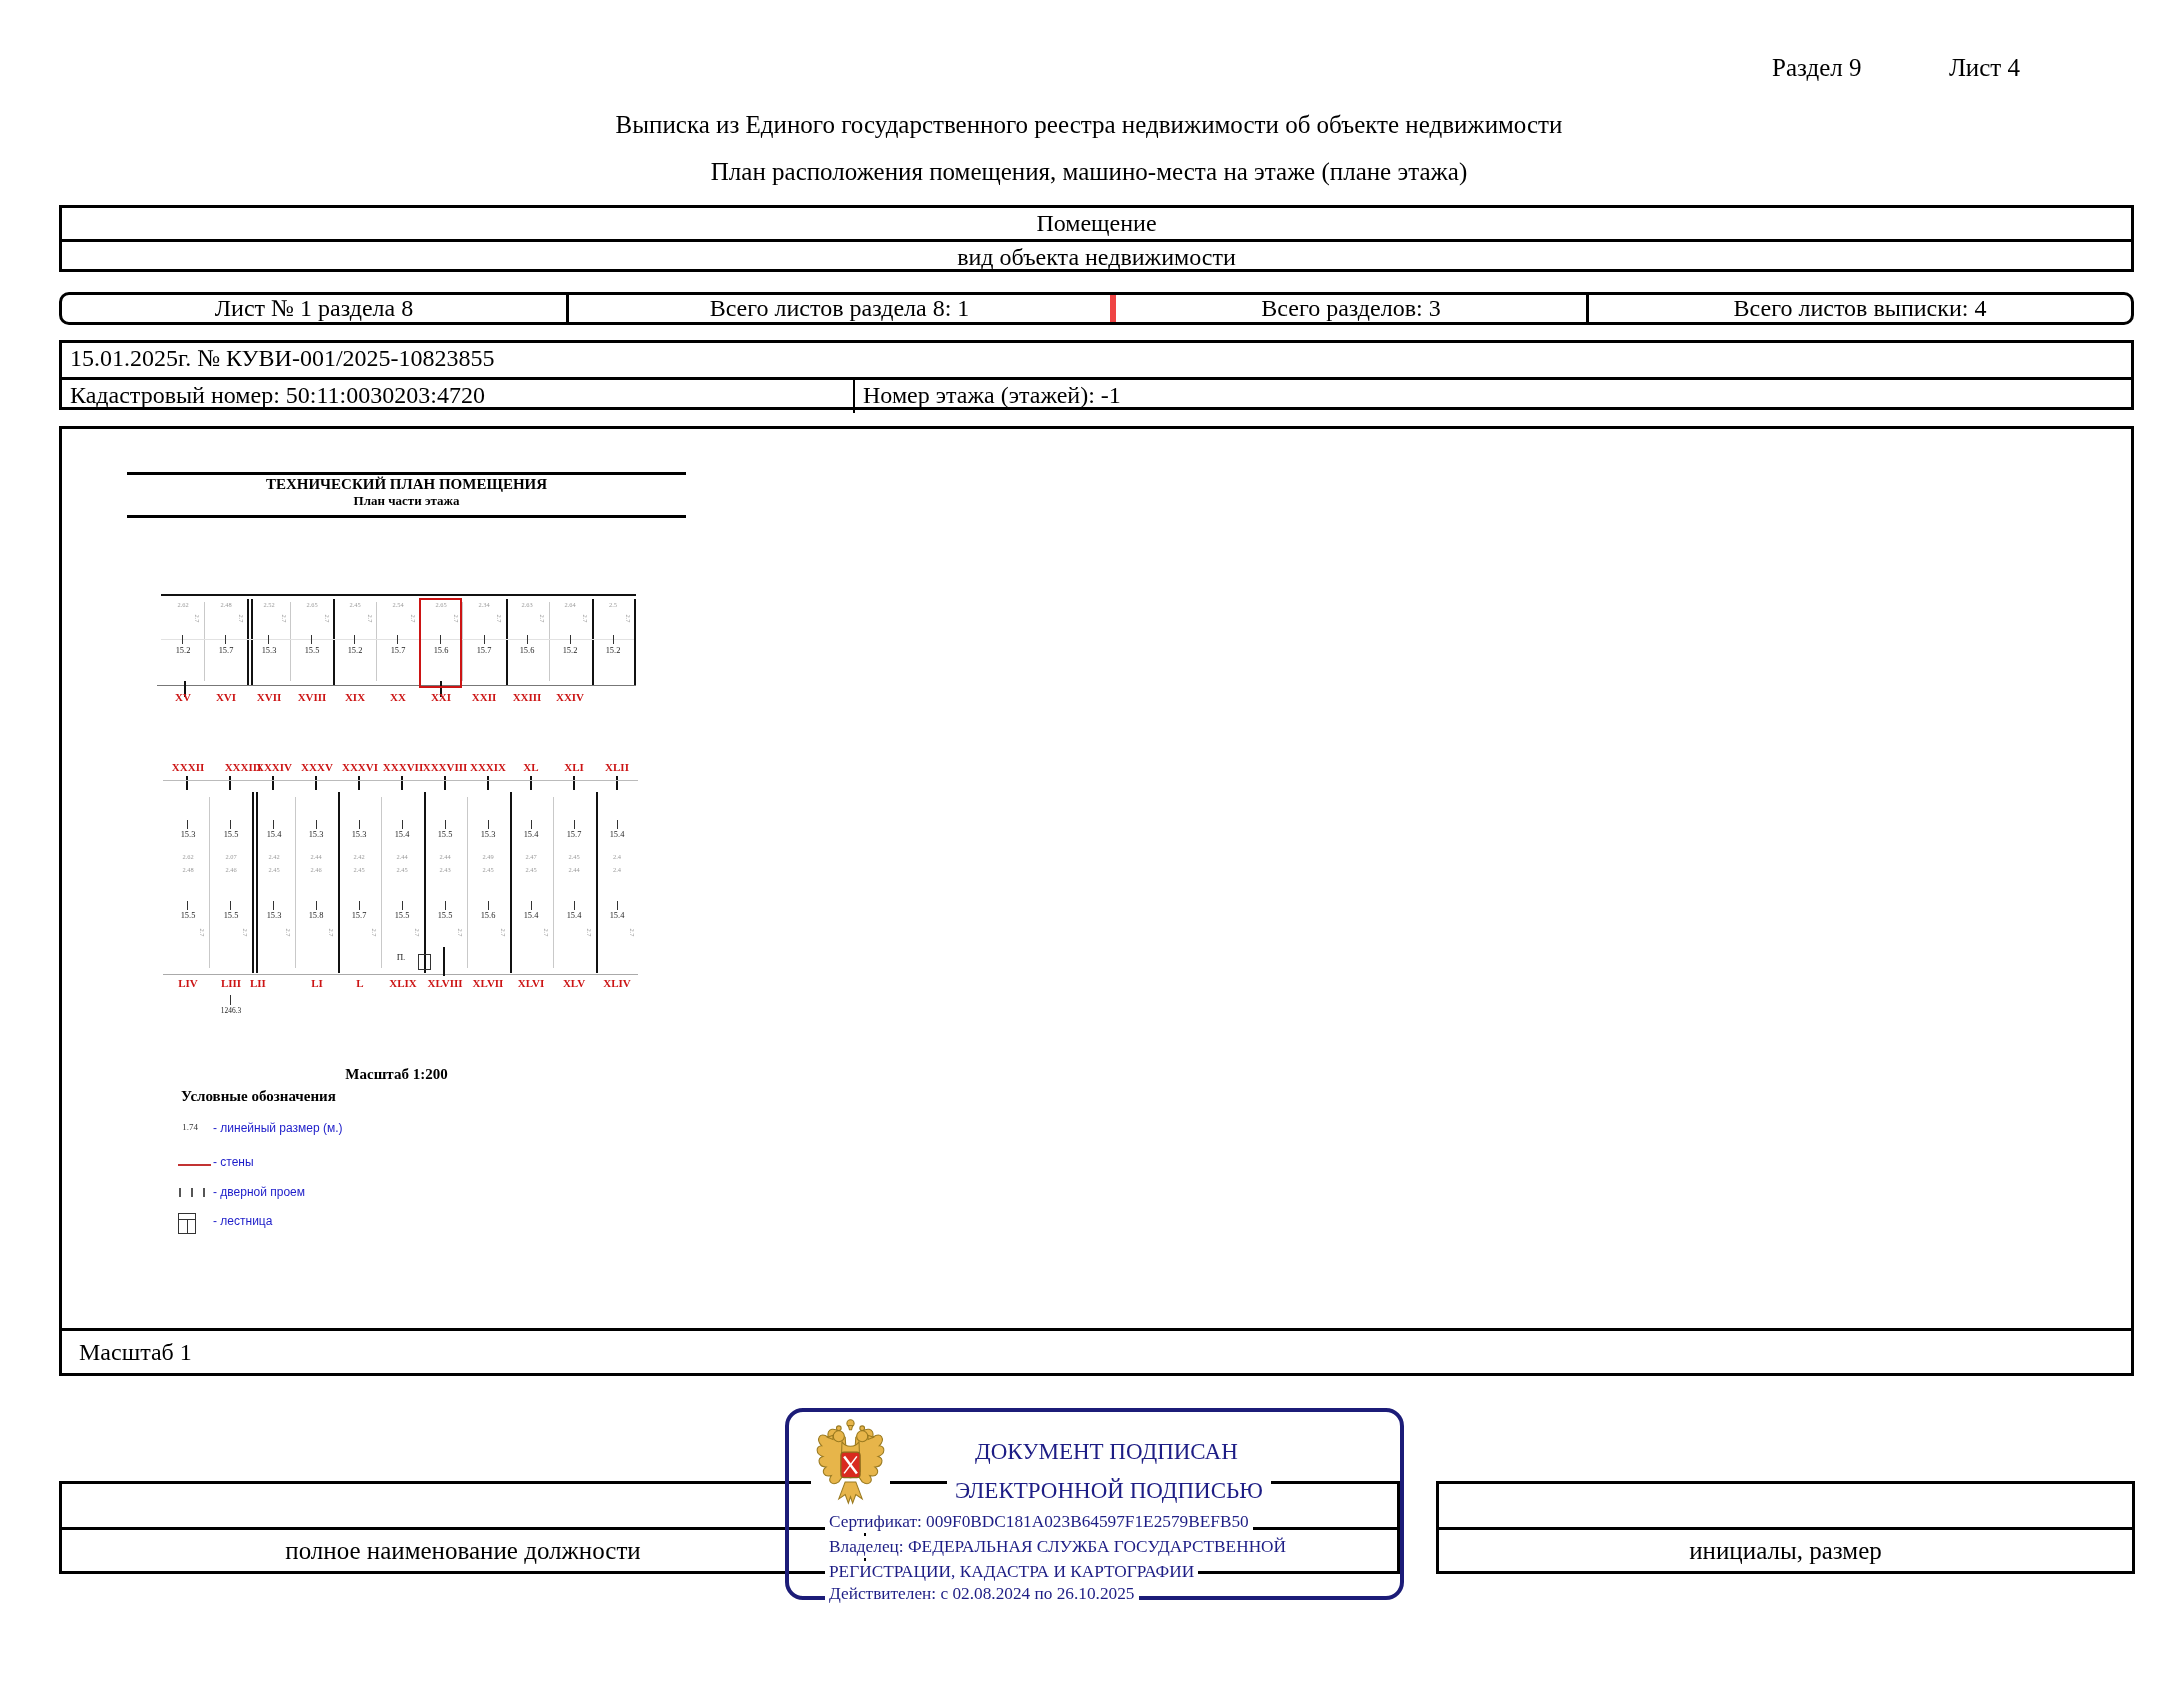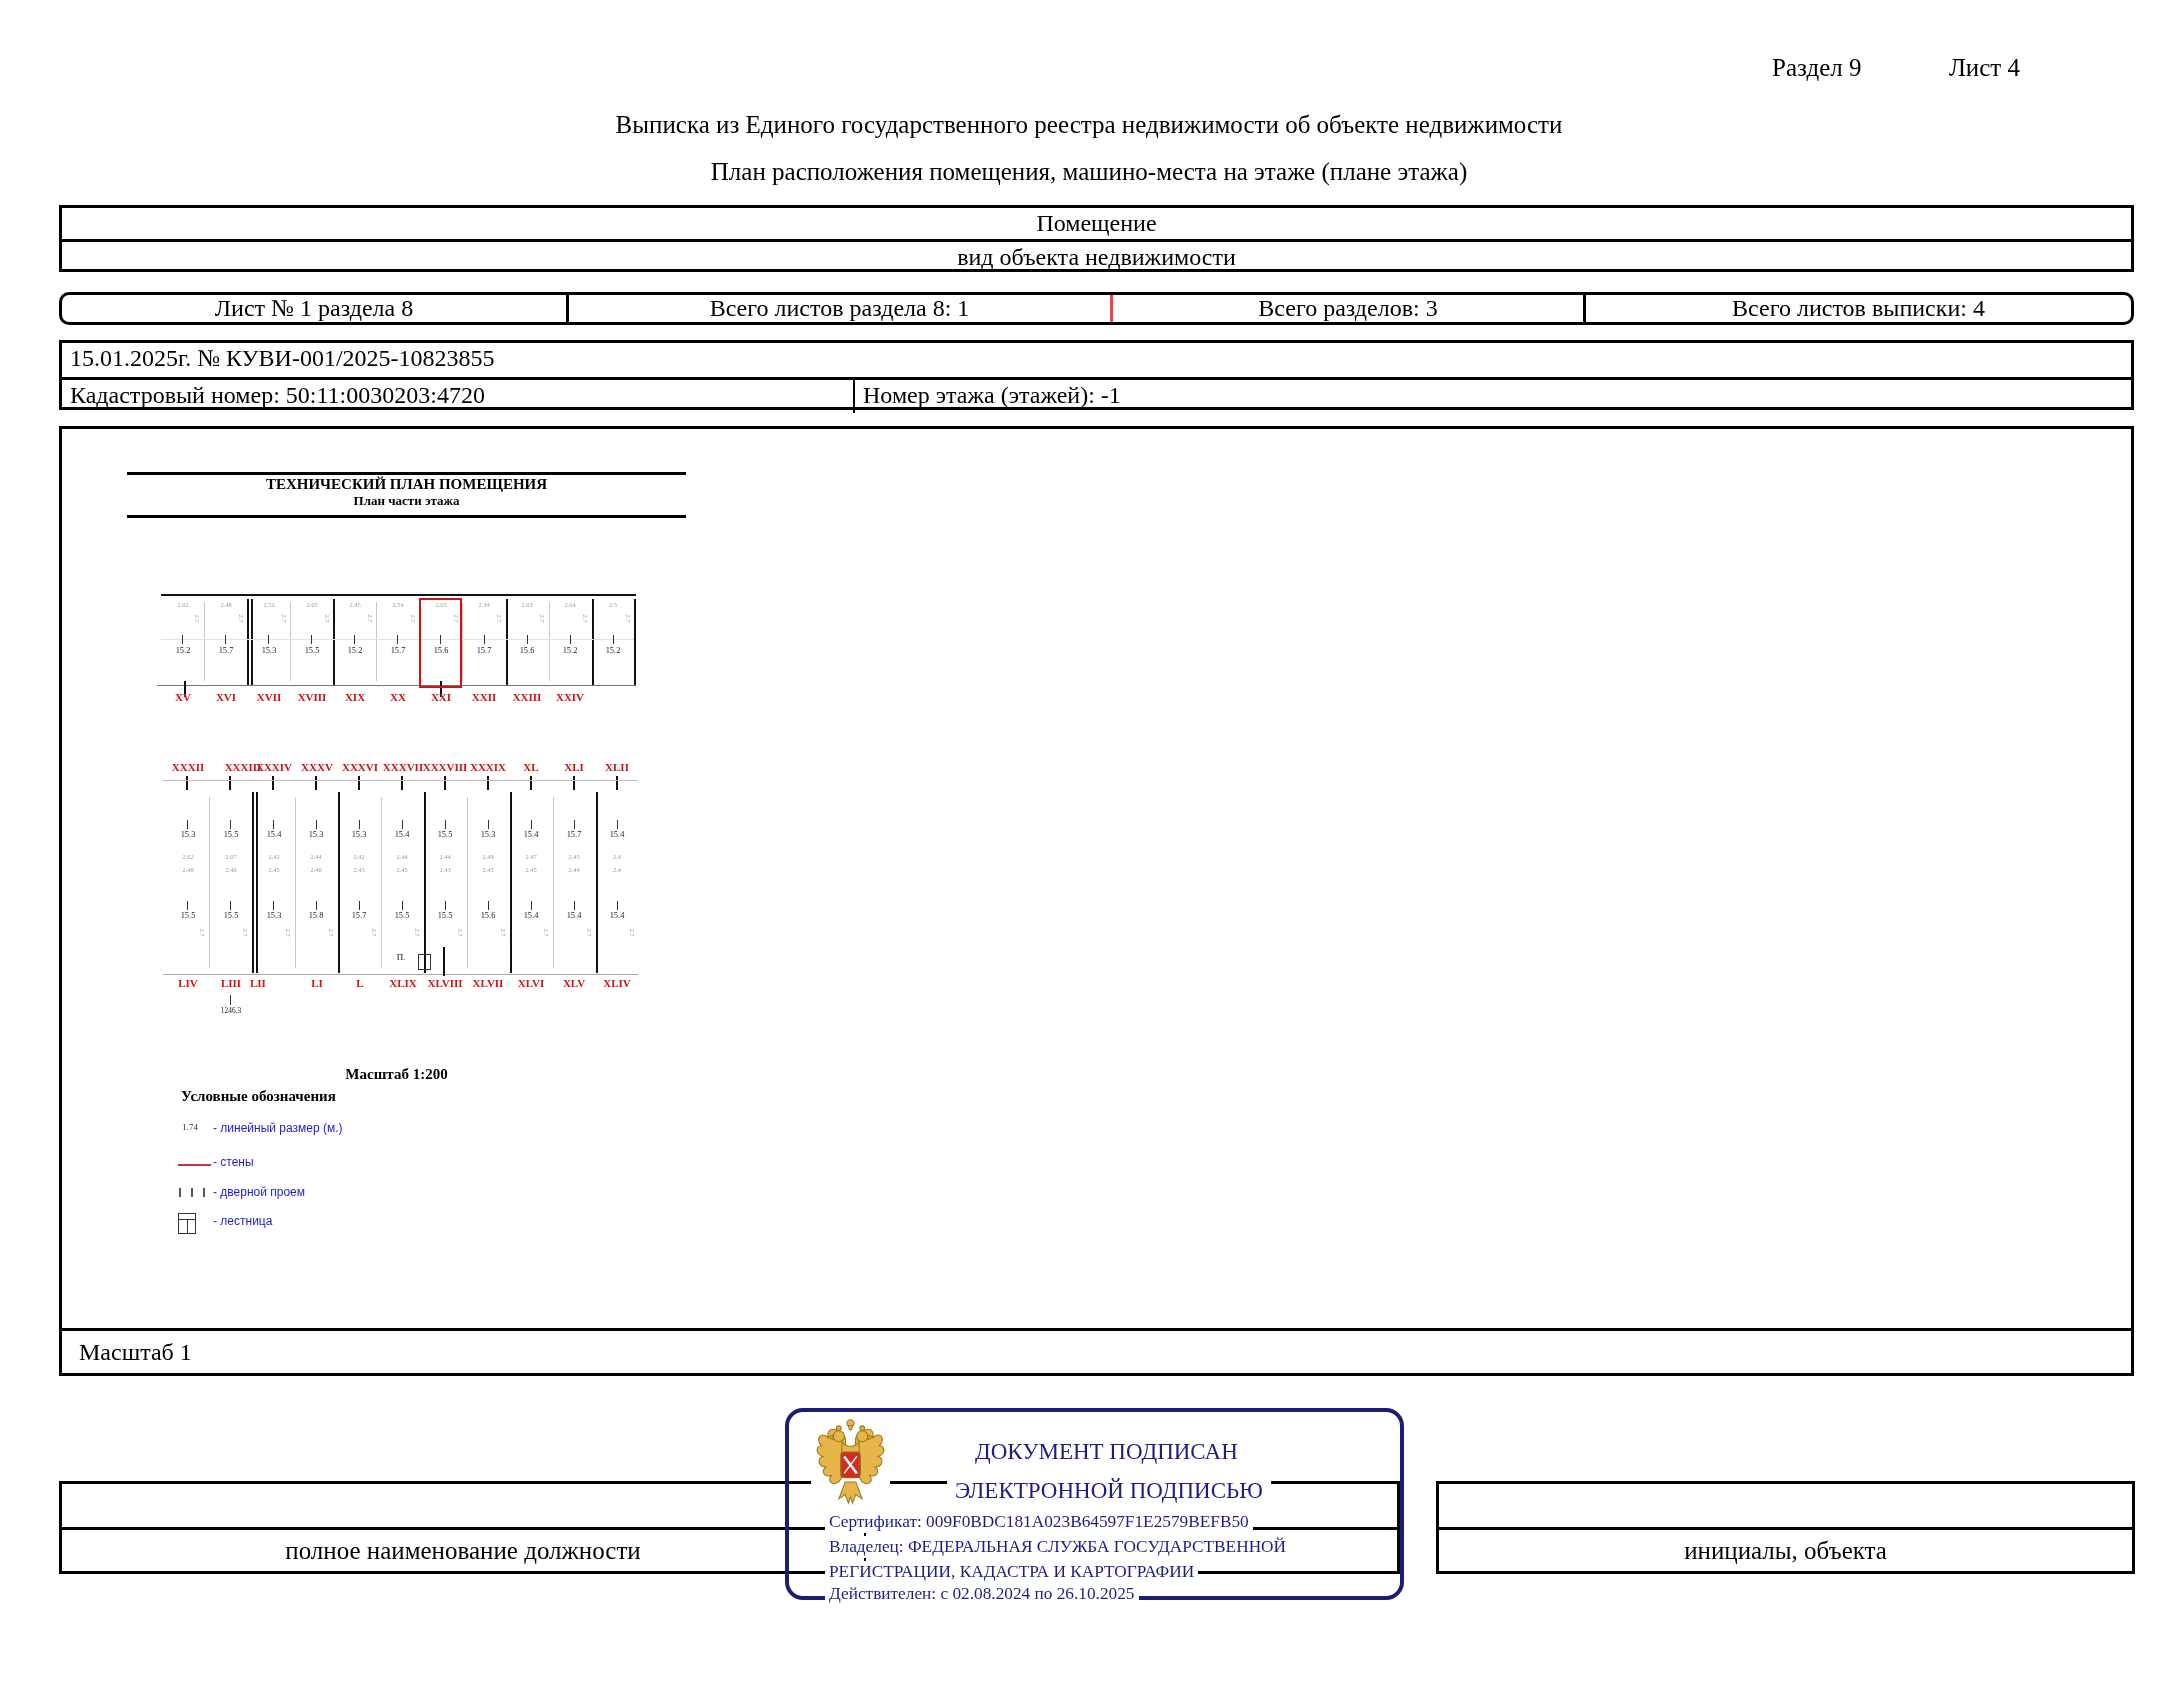--- a/index.html
+++ b/index.html
@@ -31,21 +31,21 @@
   <div class="abs ctr fs25" style="left:0;top:111px;width:2178px;">Выписка из Единого государственного реестра недвижимости об объекте недвижимости</div>
   <div class="abs ctr fs25" style="left:0;top:158px;width:2178px;">План расположения помещения, машино-места на этаже (плане этажа)</div>
 
   <div class="abs tbl" style="left:59px;top:205px;width:2075px;height:67px;">
     <div class="flexc fs24" style="height:31px;border-bottom:3px solid #000;">Помещение</div>
     <div class="flexc fs24" style="height:31px;">вид объекта недвижимости</div>
   </div>
 
   <div class="abs tbl" style="left:59px;top:292px;width:2075px;height:33px;display:flex;border-radius:10px;">
     <div class="flexc fs24" style="width:504px;border-right:3px solid #000;">Лист № 1 раздела 8</div>
-    <div class="flexc fs24" style="width:541px;border-right:3px solid #ef4444;">Всего листов раздела 8: 1</div>
+    <div class="flexc fs24" style="width:541px;border-right:6px solid #ef4444;">Всего листов раздела 8: 1</div>
     <div class="flexc fs24" style="width:470px;border-right:3px solid #000;">Всего разделов: 3</div>
     <div class="flexc fs24" style="flex:1;">Всего листов выписки: 4</div>
   </div>
 
   <div class="abs tbl" style="left:59px;top:340px;width:2075px;height:70px;">
     <div class="fs24" style="height:32px;border-bottom:3px solid #000;padding:2px 0 0 8px;">15.01.2025г. № КУВИ-001/2025-10823855</div>
     <div style="display:flex;height:33px;">
       <div class="fs24" style="width:783px;border-right:2px solid #000;padding:2px 0 0 8px;">Кадастровый номер: 50:11:0030203:4720</div>
       <div class="fs24" style="flex:1;padding:2px 0 0 8px;">Номер этажа (этажей): -1</div>
     </div>
@@ -276,21 +276,21 @@
       <div class="p-el" style="left: 151px; top: 785px; font-size: 12px; color: rgb(29, 29, 201); font-family: &quot;Liberation Sans&quot;, sans-serif;">- лестница</div>
     </div>
 
   <div class="abs tbl" style="left:59px;top:1481px;width:1341px;height:93px;">
     <div class="abs blk" style="left:0;top:43px;width:1336px;height:3px;"></div>
     <div class="abs" style="left:802px;top:0;width:2px;height:87px;background:#000;"></div>
     <div class="abs ctr fs25" style="left:0;top:53px;width:802px;">полное наименование должности</div>
   </div>
   <div class="abs tbl" style="left:1436px;top:1481px;width:699px;height:93px;">
     <div class="abs blk" style="left:0;top:43px;width:693px;height:3px;"></div>
-    <div class="abs ctr fs25" style="left:0;top:53px;width:693px;">инициалы, объекта</div>
+    <div class="abs ctr fs25" style="left:0;top:53px;width:693px;">инициалы, размер</div>
   </div>
 
   <div class="abs stamp" style="left:785px;top:1408px;width:619px;height:192px;">
     <div class="chip" style="left:22px;top:4px;width:79px;height:101px;">
       <svg width="79" height="101" viewBox="0 0 70 95">
         <g fill="#e7b54a" stroke="#9a7a20" stroke-width="1">
           <circle cx="35" cy="7" r="3.4"></circle>
           <path d="M33 9 L37 9 L36 13 L34 13 Z"></path>
           <path d="M30 20 C20 8 12 12 14 20 C6 14 2 22 8 28 C2 28 2 36 9 38 C3 40 5 48 12 48 C7 52 10 58 17 56 C13 62 18 66 24 62 L32 50 Z"></path>
           <path d="M40 20 C50 8 58 12 56 20 C64 14 68 22 62 28 C68 28 68 36 61 38 C67 40 65 48 58 48 C63 52 60 58 53 56 C57 62 52 66 46 62 L38 50 Z"></path>

